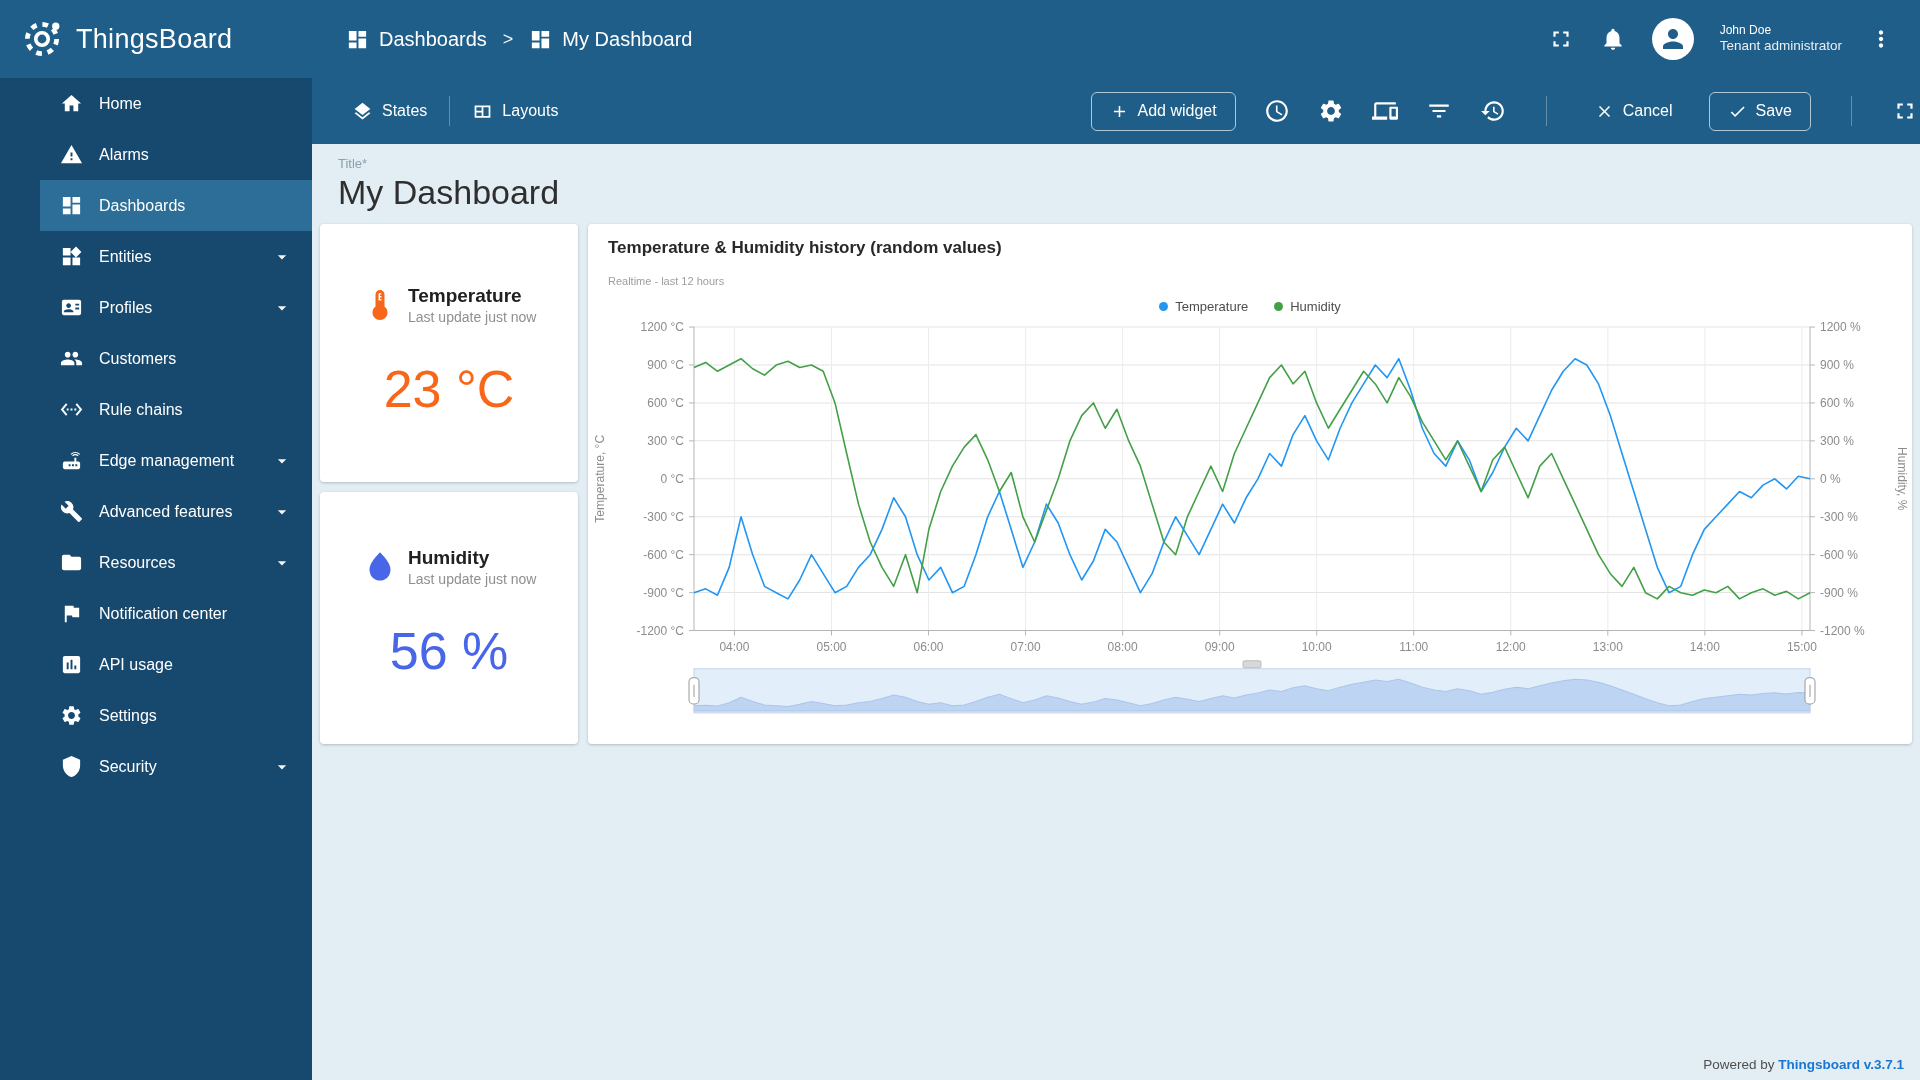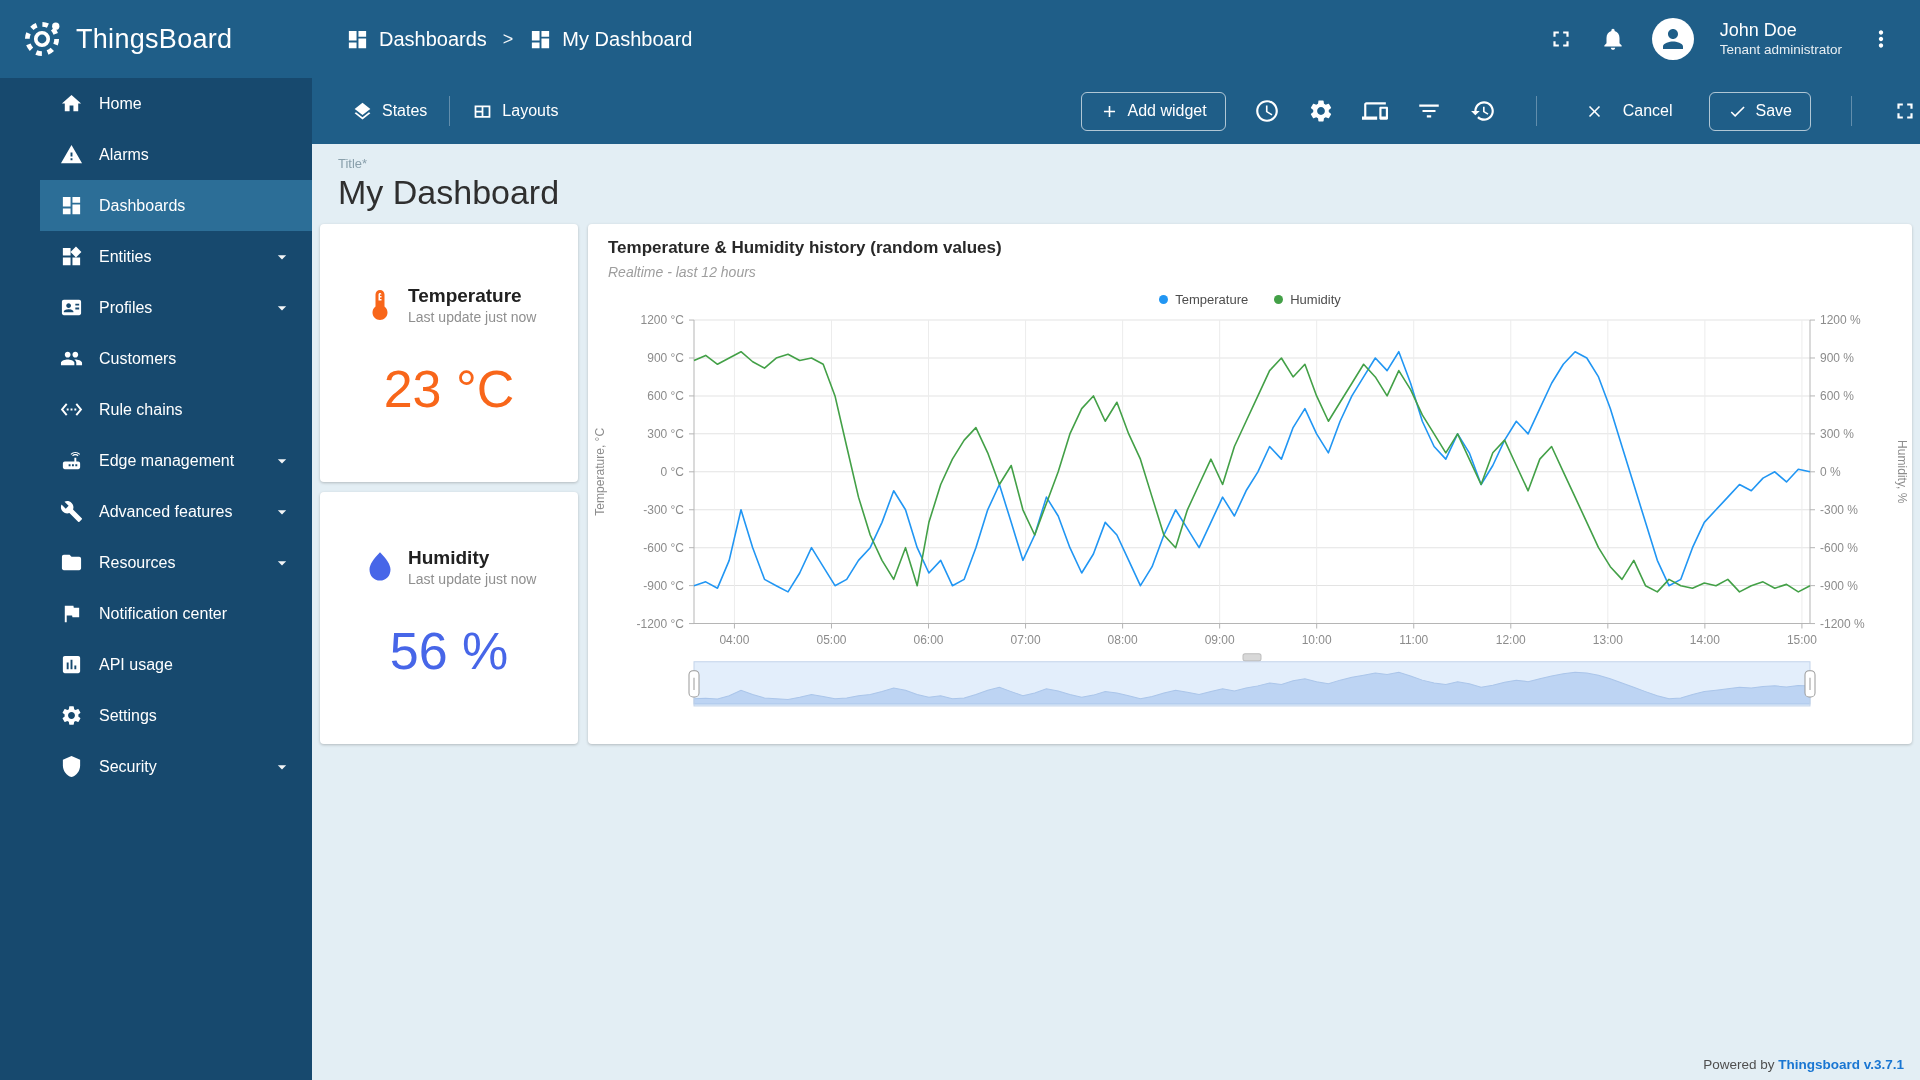--- a/index.html
+++ b/index.html
@@ -25,32 +25,32 @@
   .top-header { height:78px; background:#1f5e88; color:#fff; display:flex; align-items:center; padding:0 26px 0 34px; }
   .crumb { display:flex; align-items:center; gap:10px; cursor:pointer; }
   .crumb-icon { width:23px; height:23px; fill:#fff; }
   .crumb-label { font-size:20px; font-weight:500; }
   .crumb-sep { font-size:18px; margin:0 16px; opacity:.95; }
   .header-right { margin-left:auto; display:flex; align-items:center; gap:26px; }
   .icon-btn { width:26px; height:26px; fill:#fff; cursor:pointer; flex:none; }
   .avatar { width:42px; height:42px; border-radius:50%; background:#fff; display:flex; align-items:center; justify-content:center; cursor:pointer; }
   .avatar svg { width:30px; height:30px; fill:#1f5e88; }
   .user-meta { display:flex; flex-direction:column; line-height:1.25; cursor:pointer; }
-  .user-name { font-size:18px; font-weight:500; }
+  .user-name { font-size:12px; font-weight:500; }
   .user-role { font-size:13.5px; opacity:.9; }
 
   
   .toolbar { height:66px; background:#1f5e88; color:#fff; display:flex; align-items:center; padding:0 2px 0 30px; }
   .tb-btn { display:flex; align-items:center; gap:9px; font-size:16px; font-weight:500; cursor:pointer; padding:8px 10px; border-radius:4px; }
   .tb-btn svg { width:21px; height:21px; fill:#fff; }
   .v-div { width:1px; height:30px; background:rgba(255,255,255,.3); margin:0 12px; }
   .toolbar-right { margin-left:auto; display:flex; align-items:center; gap:28px; }
   .outline-btn { display:flex; align-items:center; gap:9px; border:1px solid rgba(255,255,255,.65); border-radius:6px; padding:9px 18px; font-size:16px; font-weight:500; cursor:pointer; }
   .outline-btn svg, .ghost-btn svg { width:19px; height:19px; fill:#fff; }
-  .ghost-btn { display:flex; align-items:center; gap:19px; font-size:16px; font-weight:500; cursor:pointer; padding:9px 8px; }
+  .ghost-btn { display:flex; align-items:center; gap:9px; font-size:16px; font-weight:500; cursor:pointer; padding:9px 8px; }
 
   
   .title-bar { padding:12px 26px 6px 26px; }
   .title-label { font-size:13px; color:#8aa0ac; }
   .title-value { font-size:34px; color:#2f2f2f; margin-top:2px; cursor:text; }
 
   
   .content { flex:1; position:relative; padding:6px 8px 0 8px; display:flex; gap:10px; align-items:flex-start; }
   .left-widgets { display:flex; flex-direction:column; gap:10px; width:258px; min-width:258px; }
   .card { background:#fff; border-radius:4px; box-shadow:0 1px 3px rgba(0,0,0,.22); }
@@ -59,21 +59,21 @@
   .kpi-head { display:flex; align-items:center; gap:10px; padding-left:42px; }
   .kpi-head svg { width:36px; height:36px; fill:currentColor; flex:none; }
   .kpi-title { font-size:19px; font-weight:700; color:#212121; line-height:1.1; }
   .kpi-sub { font-size:14px; color:#8f8f8f; margin-top:2px; }
   .kpi-value { text-align:center; margin-top:34px; font-size:52px; font-weight:500; }
 
   
   .chart-card { flex:1; height:520px; padding:14px 0 0 0; cursor:default; }
   .chart-head { padding:0 20px; }
   .chart-title { font-size:17px; font-weight:700; color:#282828; }
-  .chart-sub { font-size:14px; color:#9e9e9e; margin-top:6px;font-style:italic; }
+  .chart-sub { font-size:11px; color:#9e9e9e; margin-top:17px; }
   .legend { display:flex; justify-content:center; gap:26px; margin-top:8px; height:22px; align-items:center; }
   .legend-item { display:flex; align-items:center; gap:7px; cursor:pointer; }
   .legend-dot { width:9px; height:9px; border-radius:50%; }
   .legend-label { font-size:13px; color:#4d4d4d; }
   .chart-body { width:100%; height:402px; }
   .chart-body svg { width:100%; height:100%; display:block; }
   svg text { font-family:"Liberation Sans",sans-serif; }
 
   
   .footer { position:absolute; right:16px; bottom:8px; font-size:13.5px; color:#4f4f4f; }

